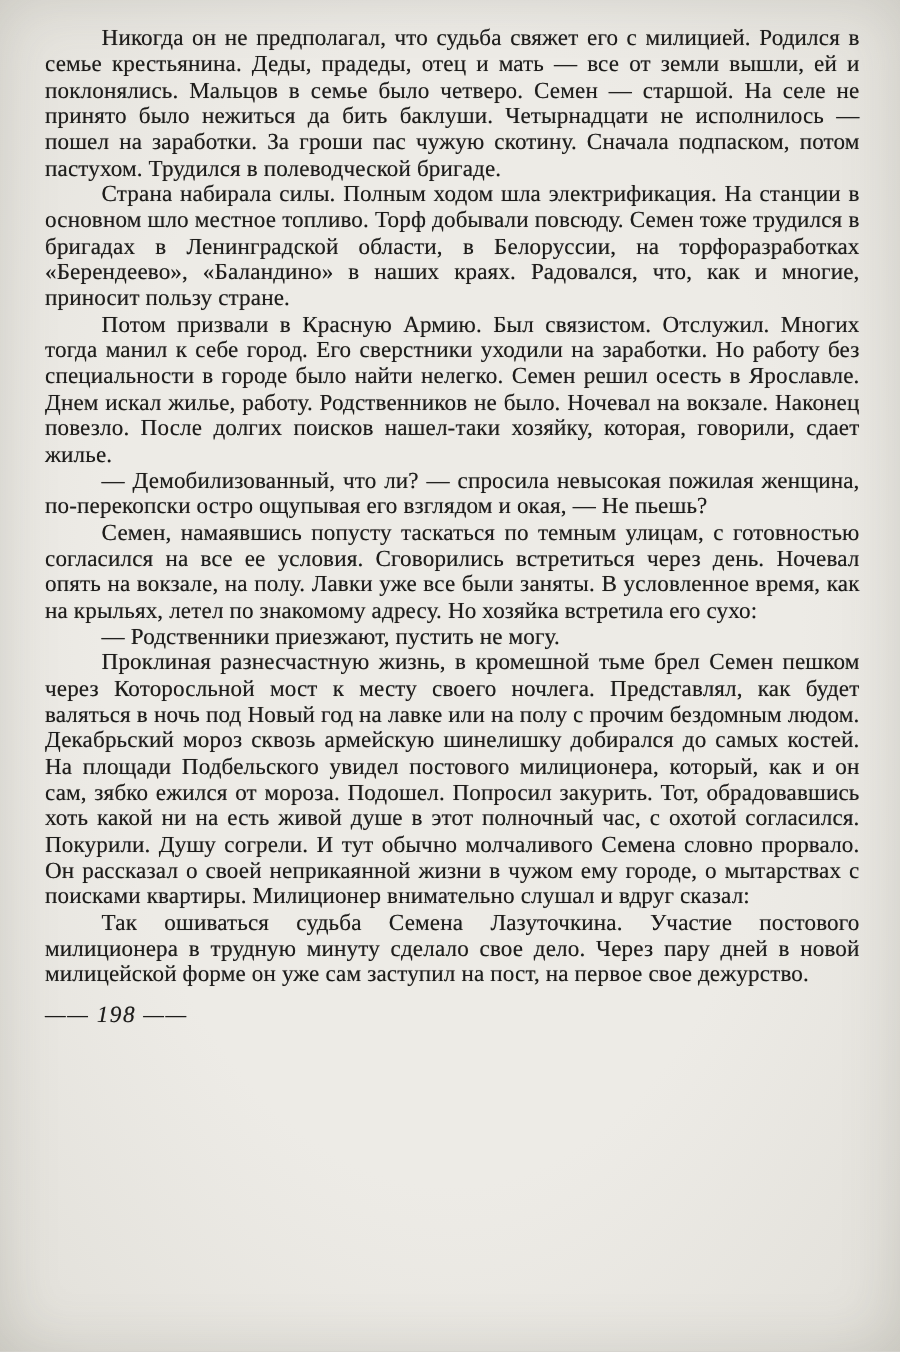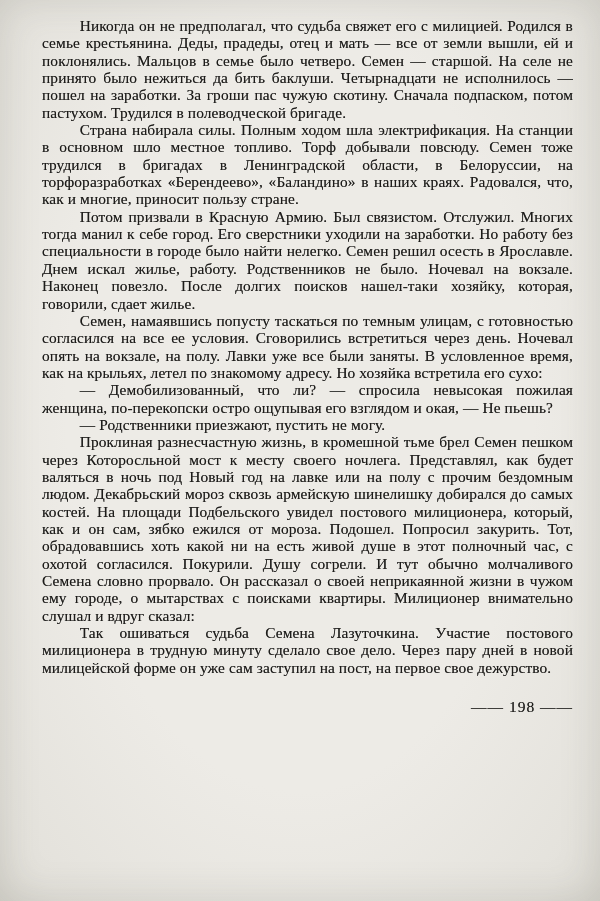--- a/index.html
+++ b/index.html
@@ -6,54 +6,55 @@
     margin: 0;
     padding: 0;
     background: #d9d7d2;
   }
   .page {
     position: relative;
     box-sizing: border-box;
     width: 600px;
     height: 901px;
     margin: 0;
-    padding: 17px 27px 0 42px;
+    padding: 17px 27px 0 30px;
     background: radial-gradient(ellipse at 50% 45%, #edebe6 55%, #e4e2dc 90%, #dddbd4 100%);
     box-shadow: inset 0 0 40px rgba(90,88,80,0.18);
     font-family: "Liberation Serif", "DejaVu Serif", serif;
     color: #1d1c1a;
     overflow: hidden;
   }
   .text-block p {
     margin: 0;
     padding: 0;
     font-size: 15.4px;
     line-height: 17.35px;
     text-align: justify;
     text-indent: 2.45em;
     letter-spacing: 0.1px;
     text-shadow: 0 0 0.45px rgba(20,20,20,0.55);
   }
   .page-number {
-    margin-top: 22px;
-    text-align: right;
+    margin-top: 9px;
+    text-align: left;
     font-size: 15.5px;
     line-height: 18px;
     letter-spacing: 1px;
     text-shadow: 0 0 0.45px rgba(20,20,20,0.55);
+    font-style: italic;
   }
 </style>
 </head>
 <body>
 
 <div class="page">
   <div class="text-block">
     <p>Никогда он не предполагал, что судьба свяжет его с милицией. Родился в семье крестьянина. Деды, прадеды, отец и мать — все от земли вышли, ей и поклонялись. Мальцов в семье было четверо. Семен — старшой. На селе не принято было нежиться да бить баклуши. Четырнадцати не исполнилось — пошел на заработки. За гроши пас чужую скотину. Сначала подпаском, потом пастухом. Трудился в полеводческой бригаде.</p>
     <p>Страна набирала силы. Полным ходом шла электрификация. На станции в основном шло местное топливо. Торф добывали повсюду. Семен тоже трудился в бригадах в Ленинградской области, в Белоруссии, на торфоразработках «Берендеево», «Баландино» в наших краях. Радовался, что, как и многие, приносит пользу стране.</p>
     <p>Потом призвали в Красную Армию. Был связистом. Отслужил. Многих тогда манил к себе город. Его сверстники уходили на заработки. Но работу без специальности в городе было найти нелегко. Семен решил осесть в Ярославле. Днем искал жилье, работу. Родственников не было. Ночевал на вокзале. Наконец повезло. После долгих поисков нашел-таки хозяйку, которая, говорили, сдает жилье.</p>
+    <p>— Демобилизованный, что ли? — спросила невысокая пожилая женщина, по-перекопски остро ощупывая его взглядом и окая, — Не пьешь?</p>
     <p>Семен, намаявшись попусту таскаться по темным улицам, с готовностью согласился на все ее условия. Сговорились встретиться через день. Ночевал опять на вокзале, на полу. Лавки уже все были заняты. В условленное время, как на крыльях, летел по знакомому адресу. Но хозяйка встретила его сухо:</p>
-    <p>— Демобилизованный, что ли? — спросила невысокая пожилая женщина, по-перекопски остро ощупывая его взглядом и окая, — Не пьешь?</p>
     <p>— Родственники приезжают, пустить не могу.</p>
     <p>Проклиная разнесчастную жизнь, в кромешной тьме брел Семен пешком через Которосльной мост к месту своего ночлега. Представлял, как будет валяться в ночь под Новый год на лавке или на полу с прочим бездомным людом. Декабрьский мороз сквозь армейскую шинелишку добирался до самых костей. На площади Подбельского увидел постового милиционера, который, как и он сам, зябко ежился от мороза. Подошел. Попросил закурить. Тот, обрадовавшись хоть какой ни на есть живой душе в этот полночный час, с охотой согласился. Покурили. Душу согрели. И тут обычно молчаливого Семена словно прорвало. Он рассказал о своей неприкаянной жизни в чужом ему городе, о мытарствах с поисками квартиры. Милиционер внимательно слушал и вдруг сказал:</p>
     <p>Так ошиваться судьба Семена Лазуточкина. Участие постового милиционера в трудную минуту сделало свое дело. Через пару дней в новой милицейской форме он уже сам заступил на пост, на первое свое дежурство.</p>
   </div>
   <div class="page-number">—— 198 ——</div>
 </div>
 
 </body></html>

